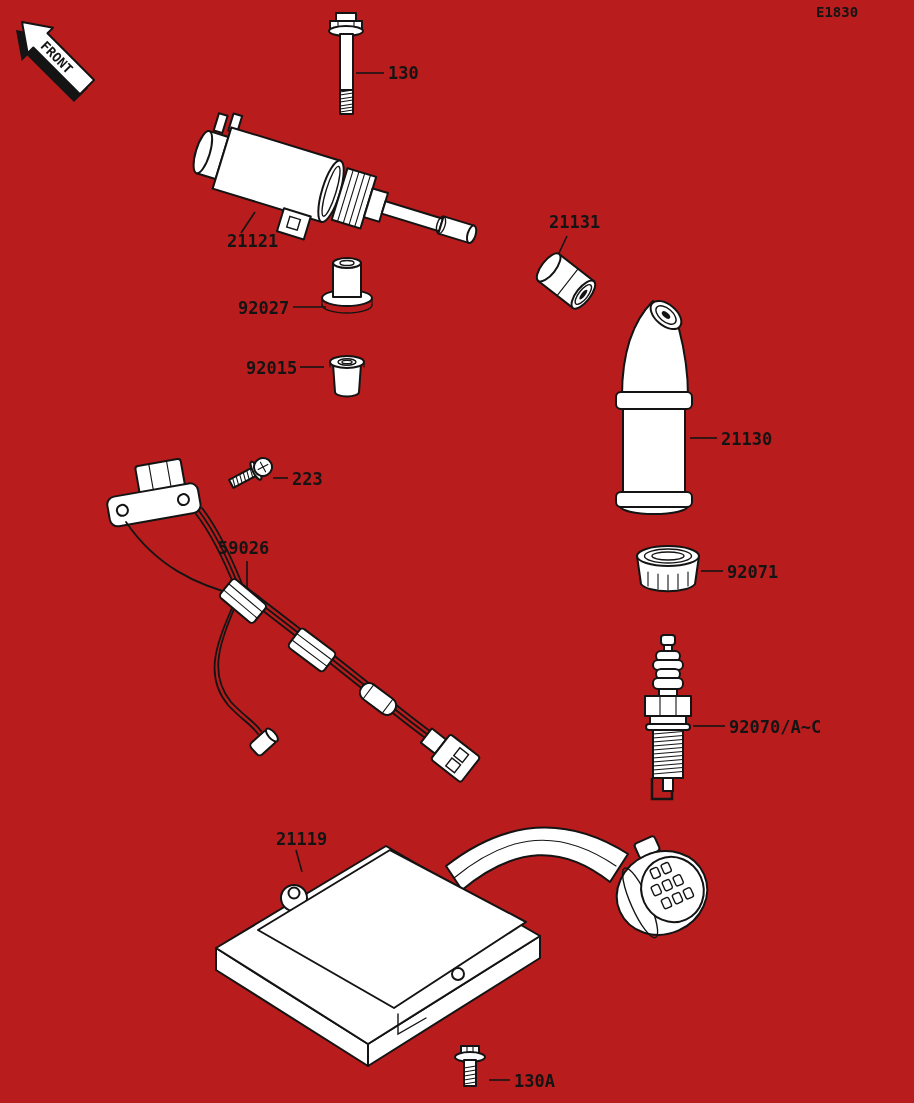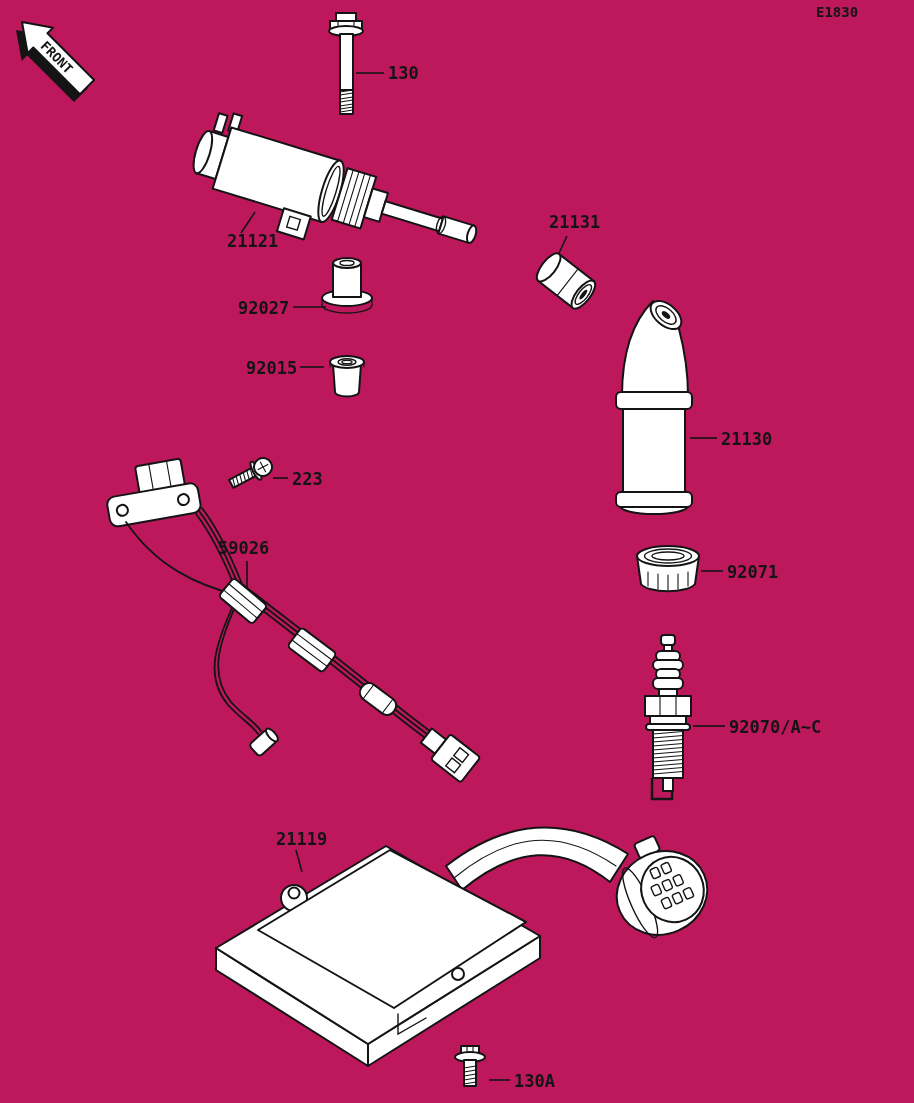--- a/index.html
+++ b/index.html
@@ -1,16 +1,16 @@
 <!DOCTYPE html>
 <html><head>
 <meta charset="utf-8">
 <style>
   html,body{margin:0;padding:0;background:#fff;}
-  .stage{width:914px;height:1103px;position:relative;background:#be185d;}
+  .stage{width:914px;height:1103px;position:relative;background:#b91c1c;}
   .o  { fill:#fff; stroke:#141414; stroke-width:2; stroke-linejoin:round; stroke-linecap:round; }
   .o1 { fill:none; stroke:#141414; stroke-width:1.4; stroke-linecap:round; }
   .t  { fill:none; stroke:#141414; stroke-width:1.1; stroke-linecap:round; }
   .w  { fill:none; stroke:#141414; stroke-width:1.8; stroke-linecap:round; }
   .fb { fill:#141414; stroke:none; }
   .ldr{ stroke:#141414; stroke-width:1.6; }
   .plabel     { font: bold 17px "DejaVu Sans Mono", monospace; fill:#141414; }
   .code-text  { font: bold 14px "DejaVu Sans Mono", monospace; fill:#141414; }
   .front-text { font: bold 13px "DejaVu Sans Mono", monospace; fill:#141414; }
 </style>

